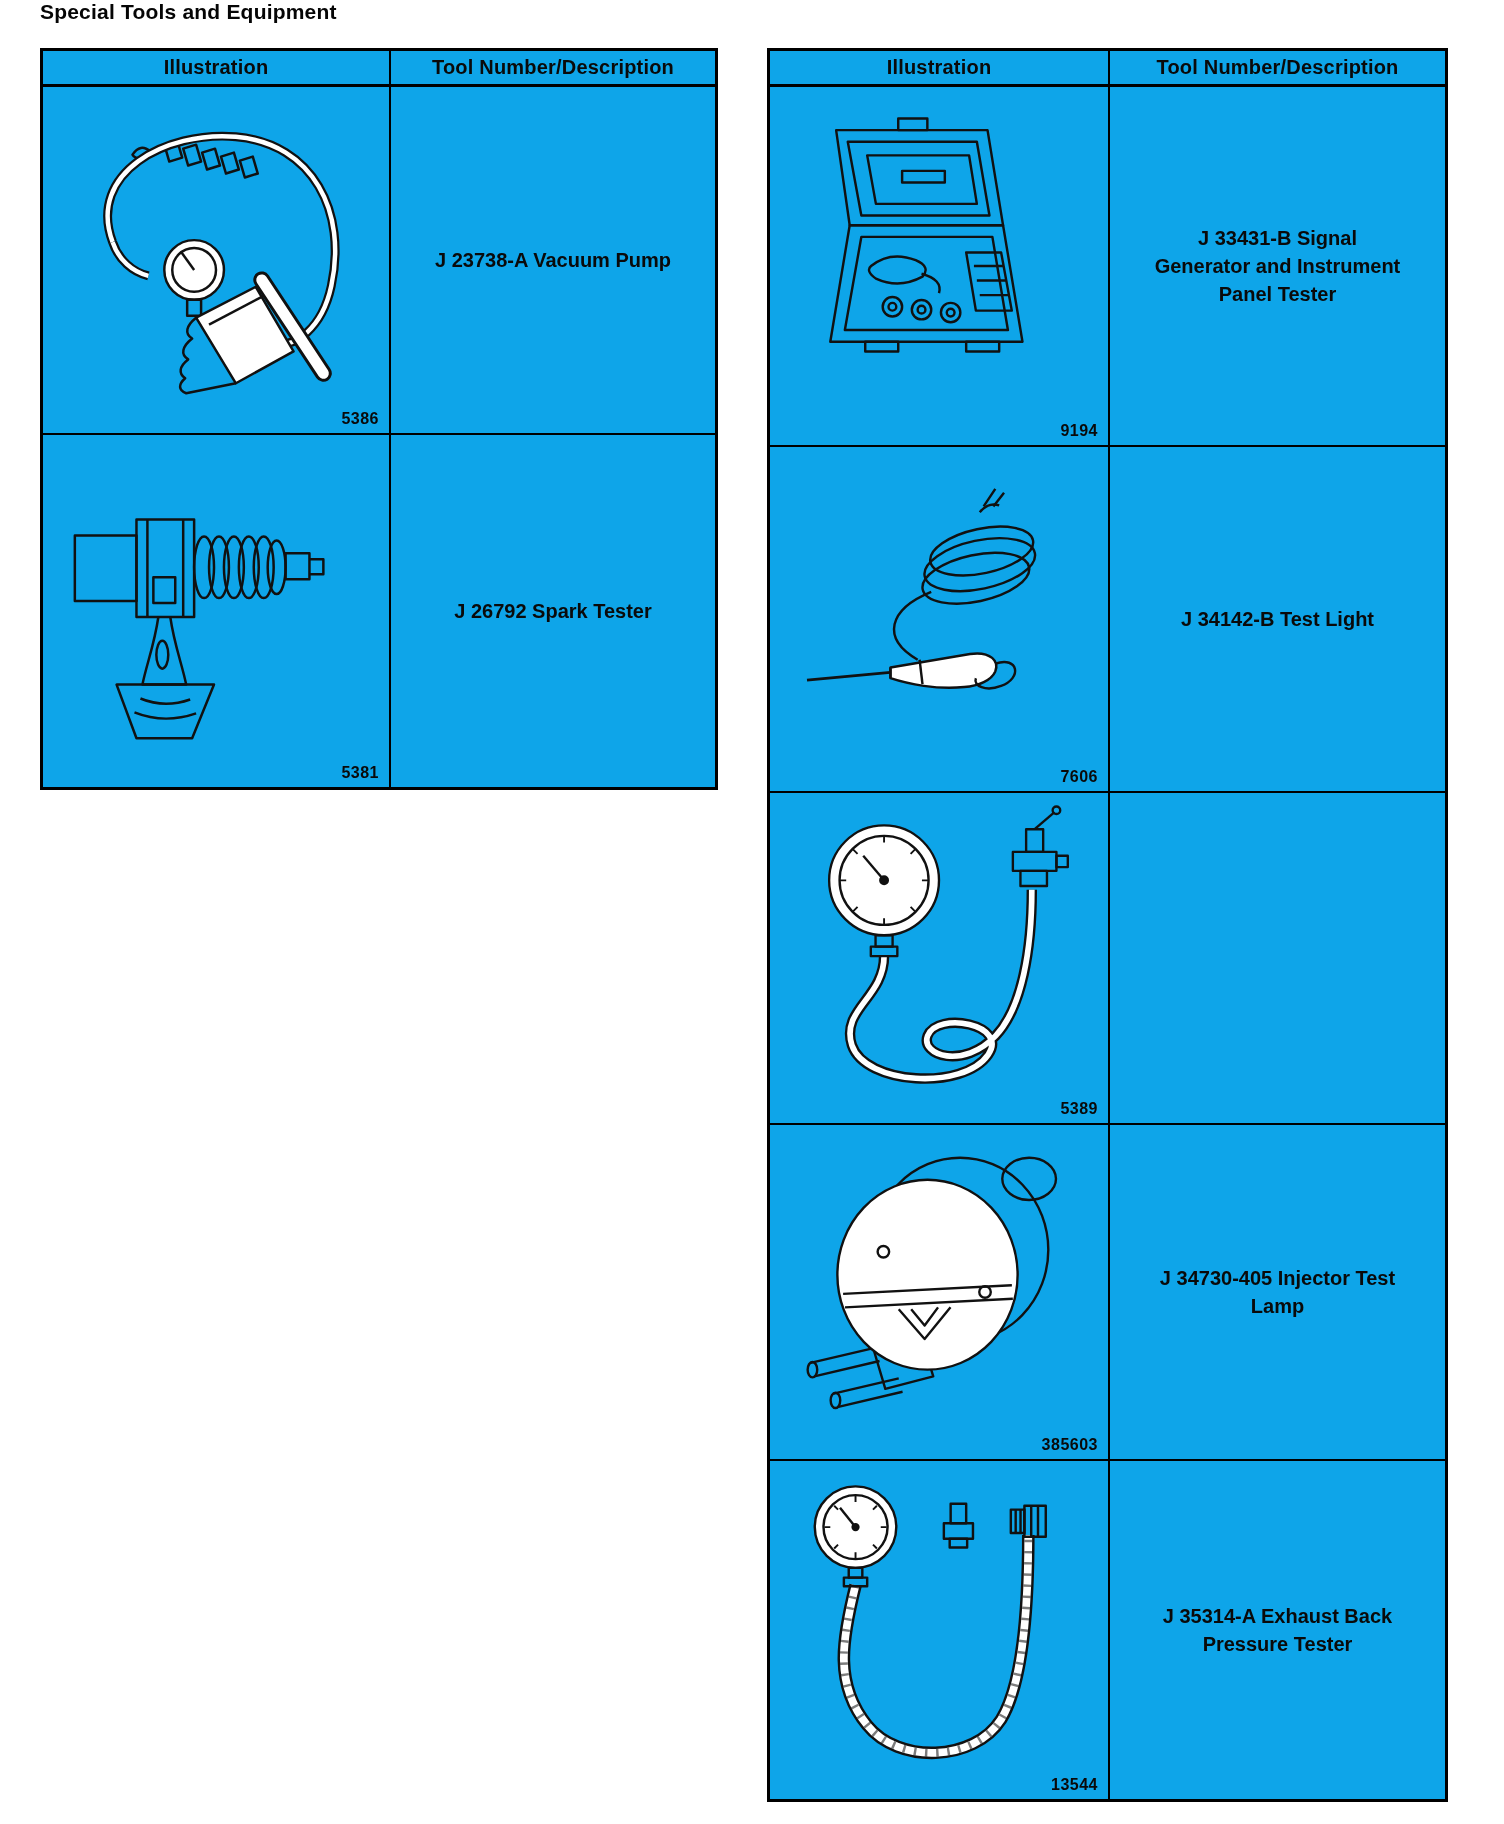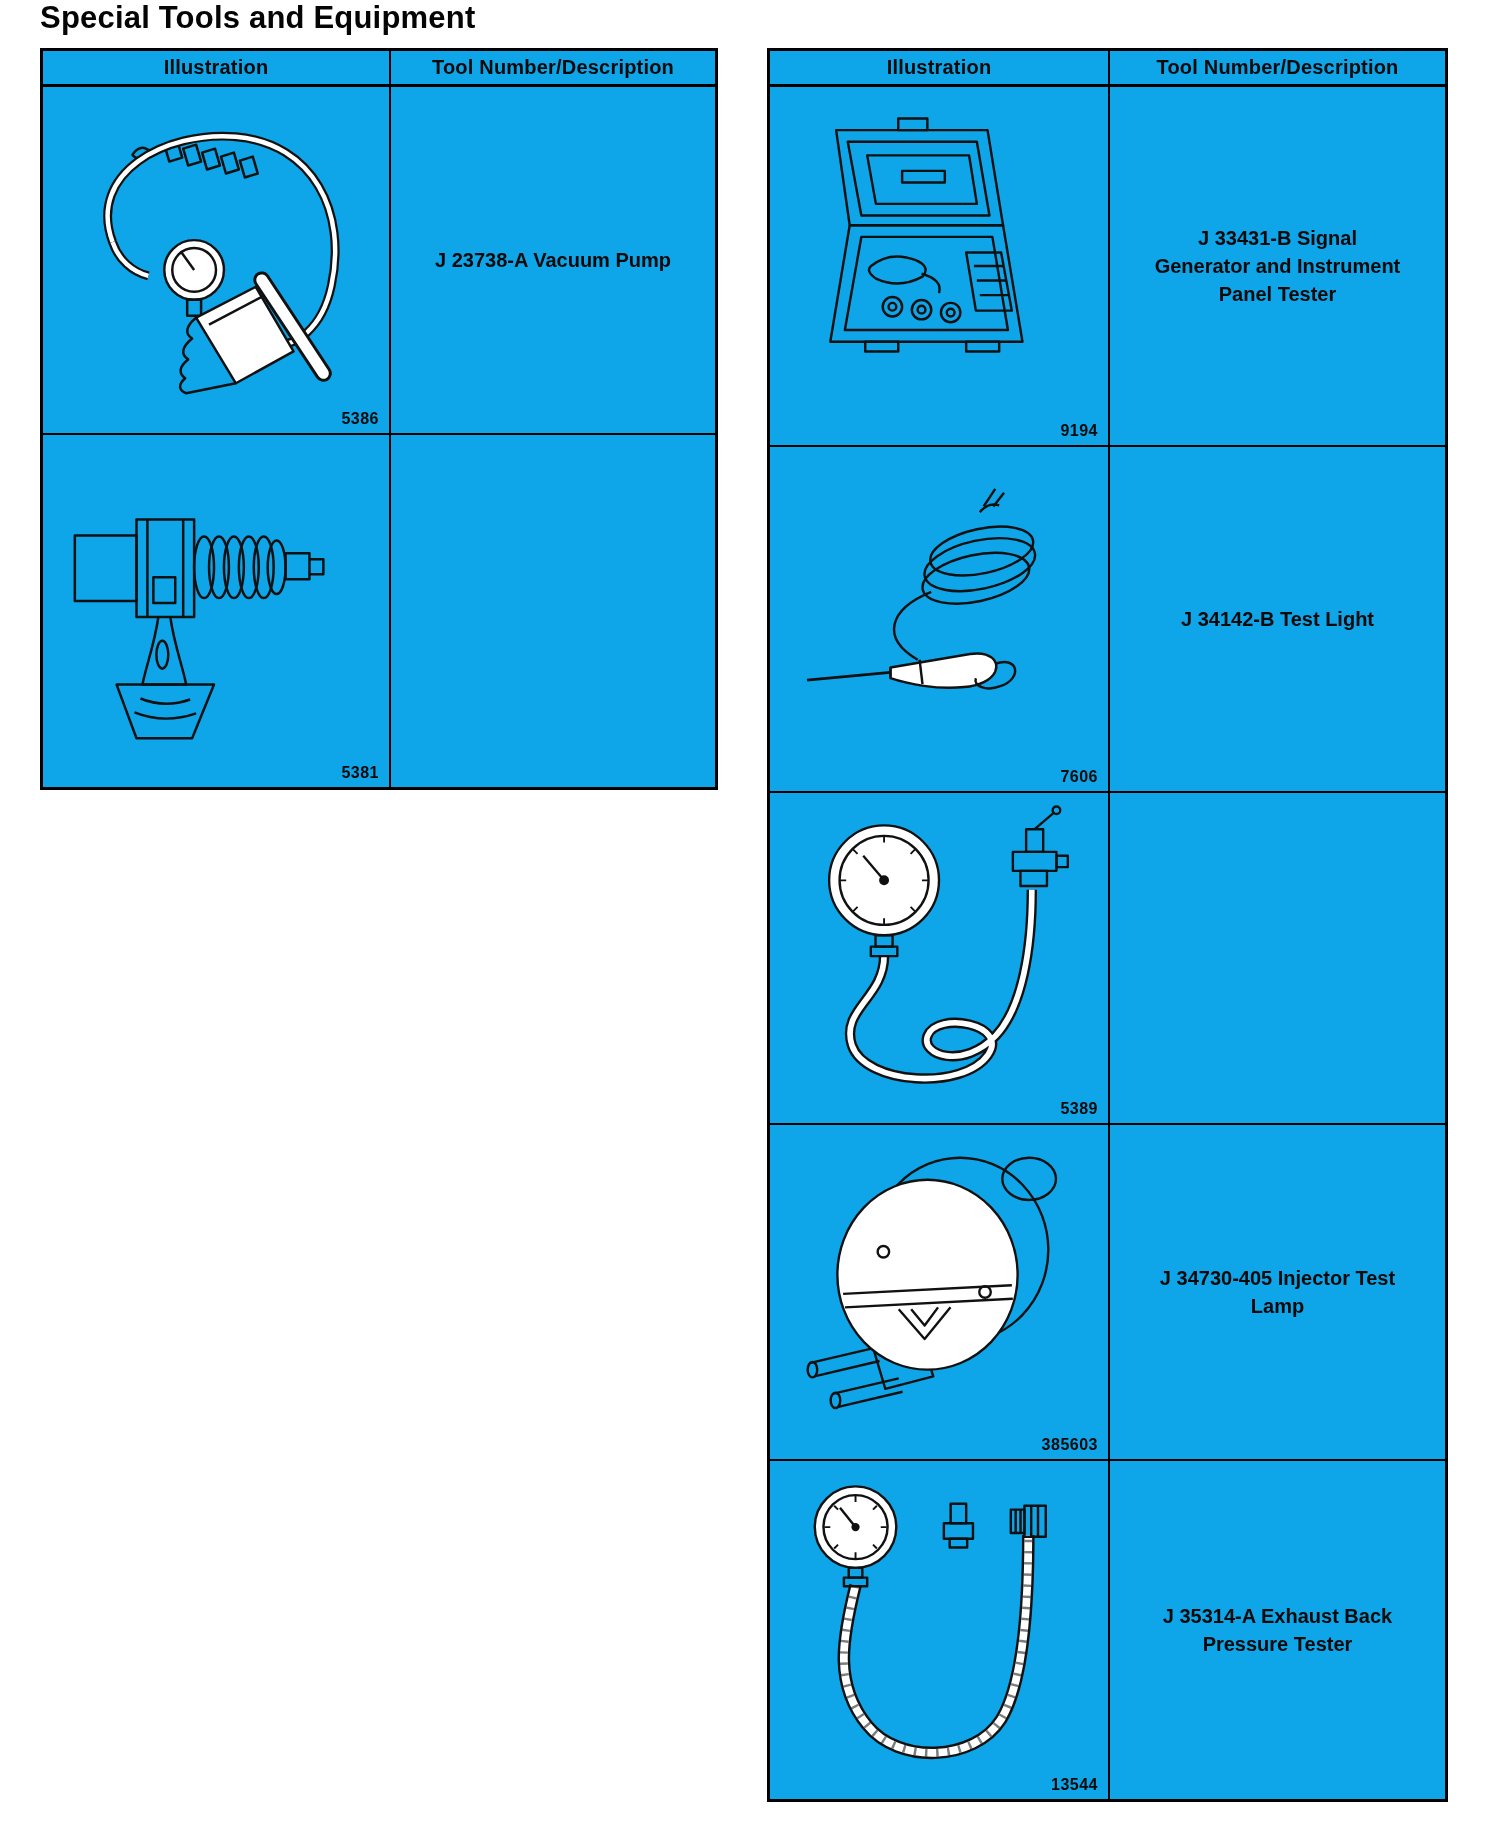--- a/index.html
+++ b/index.html
@@ -1,19 +1,19 @@
 <!DOCTYPE html>
 <html><head>
 <meta charset="utf-8">
 <style>
   * { margin:0; padding:0; box-sizing:border-box; }
   html,body { background:#fff; }
   body { font-family:"Liberation Sans", sans-serif; color:#0a0a0a; }
   .page { position:relative; width:1504px; height:1824px; background:#fff; overflow:hidden; }
-  .title { position:absolute; left:40px; top:0; font-size:31px; font-weight:700; letter-spacing:.2px; color:#050505; }
+  .title { position:absolute; left:40px; top:0; font-size:21px; font-weight:700; letter-spacing:.2px; color:#050505; }
   .tool-table { position:absolute; top:48px; border:3px solid #000; background:#0ea5e9; }
   .tt-left  { left:40px;  width:678px; --c1:348px; }
   .tt-right { left:767px; width:681px; --c1:340px; }
   .tt-header { display:grid; grid-template-columns:var(--c1) 1fr; height:36px; border-bottom:3px solid #000; }
   .tt-hcell { display:flex; align-items:center; justify-content:center; font-weight:700; font-size:20px; letter-spacing:.2px; }
   .tt-hcell:first-child { border-right:2px solid #000; }
   .tt-row { display:grid; grid-template-columns:var(--c1) 1fr; border-bottom:2px solid #000; }
   .tt-row:last-child { border-bottom:none; }
   .tt-illus { position:relative; border-right:2px solid #000; padding:4px; overflow:hidden; }
   .tt-illus svg { width:100%; height:100%; display:block; }
@@ -77,20 +77,21 @@
   <rect x="240" y="112" width="24" height="26"></rect>
   <path d="M264,118 h14 v15 h-14"></path>
   <path d="M112,176 C108,204 100,224 96,244 L140,244 C136,224 128,204 124,176"></path>
   <ellipse cx="116" cy="214" rx="6" ry="14"></ellipse>
   <path d="M70,244 L168,244 L146,298 L90,298 Z"></path>
   <path d="M94,258 q24,10 50,1 M88,272 q30,12 62,1"></path>
  </g>
           </svg>
           <div class="tt-fig">5381</div>
         </div>
+        <div class="tt-desc">J 26792 Spark Tester</div>
       </div>
     </div>
   <div class="tool-table tt-right">
       <div class="tt-header">
         <div class="tt-hcell">Illustration</div>
         <div class="tt-hcell">Tool Number/Description</div>
       </div>
       <div class="tt-row" style="height: 360px;">
         <div class="tt-illus">
           <svg viewBox="0 0 340 340" preserveAspectRatio="xMidYMid meet">

